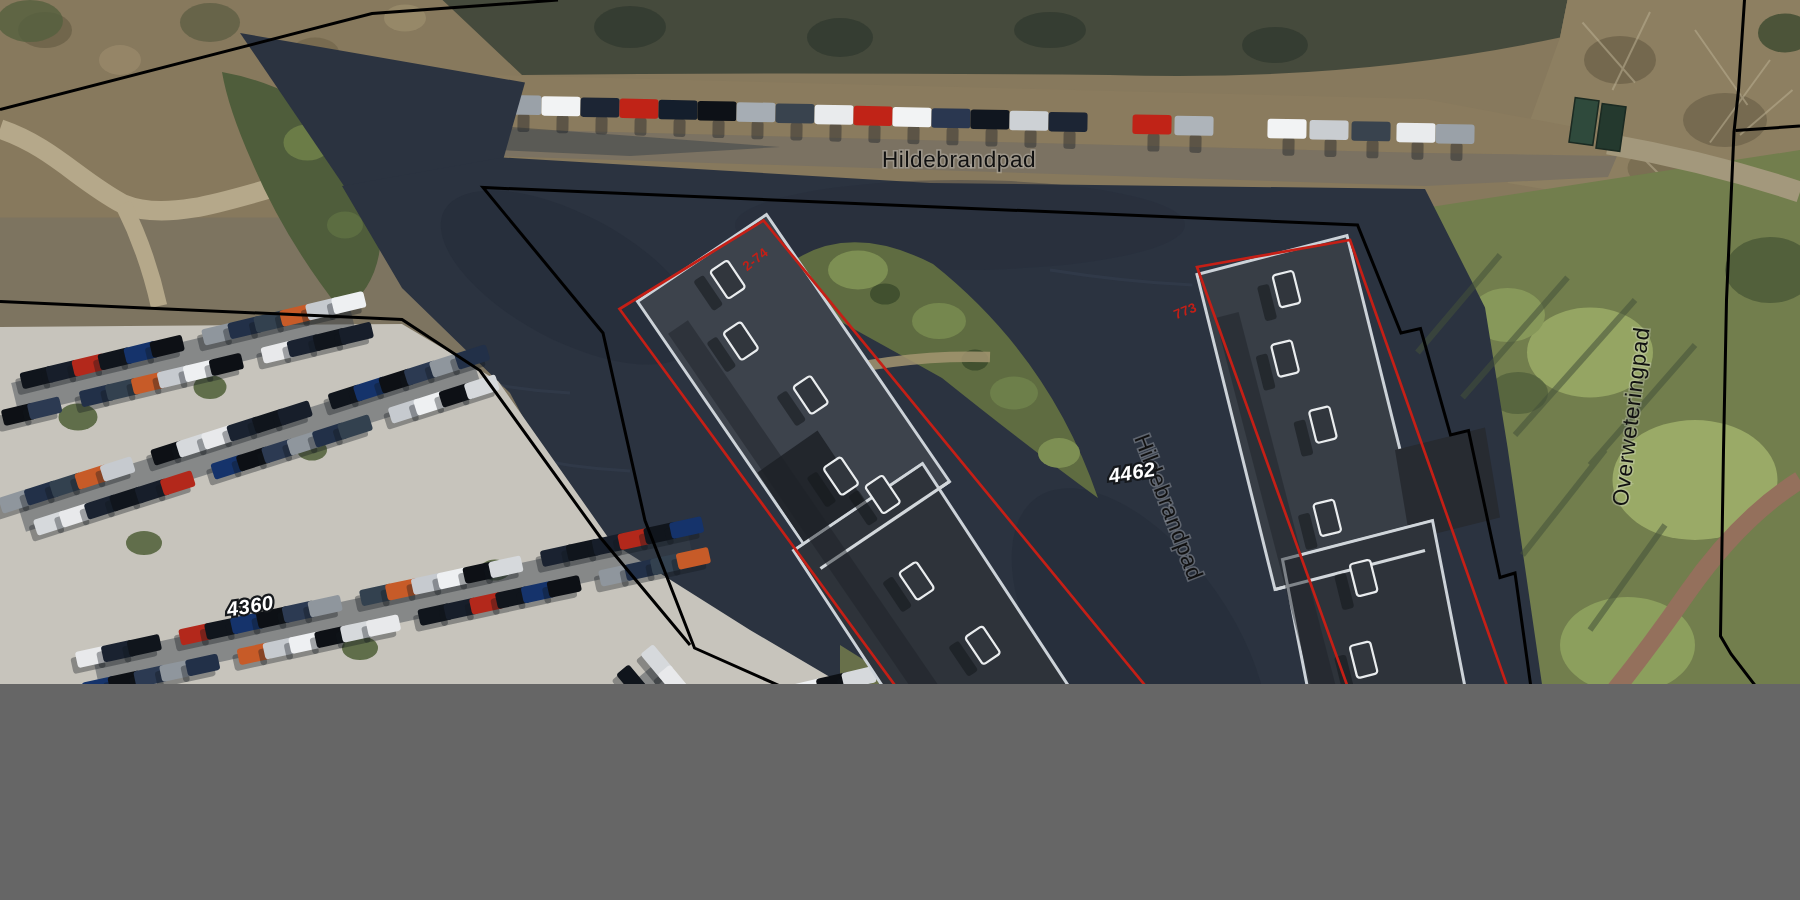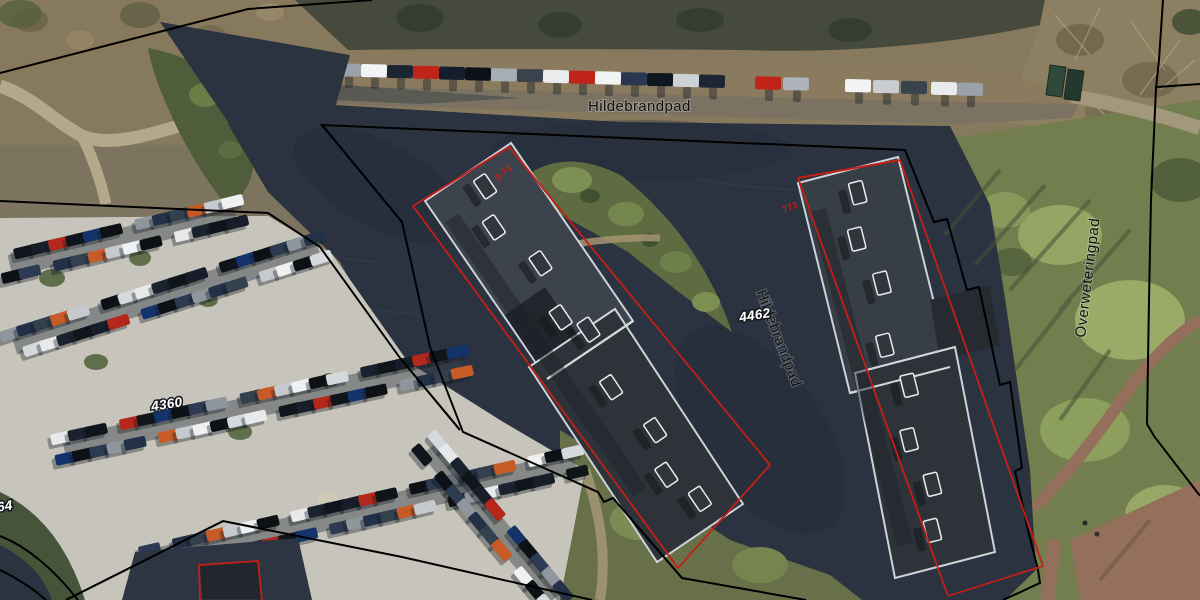--- a/index.html
+++ b/index.html
@@ -1,16 +1,16 @@
 <!DOCTYPE html>
 <html><head>
 <meta charset="utf-8">
 <style>
   html,body{margin:0;padding:0;background:#666;}
-  .stage{position:relative;width:1200px;height:600px;overflow:hidden;background:#7d7460;}
+  .stage{position:relative;width:1200px;height:456px;overflow:hidden;background:#7d7460;}
   .stage svg{display:block;width:1200px;height:600px;}
   .street-label{font-family:"Liberation Sans",sans-serif;font-size:15px;letter-spacing:.4px;
     paint-order:stroke;stroke:#ffffff;stroke-width:2px;stroke-opacity:.25;}
   .parcel-label{font-family:"Liberation Sans",sans-serif;font-size:13.5px;font-style:italic;font-weight:bold;
     paint-order:stroke;stroke:#15181c;stroke-width:3px;letter-spacing:.3px;}
   .red-note{font-family:"Liberation Sans",sans-serif;font-size:9px;font-weight:bold;letter-spacing:.2px;}
 </style>
 </head>
 <body>
 

